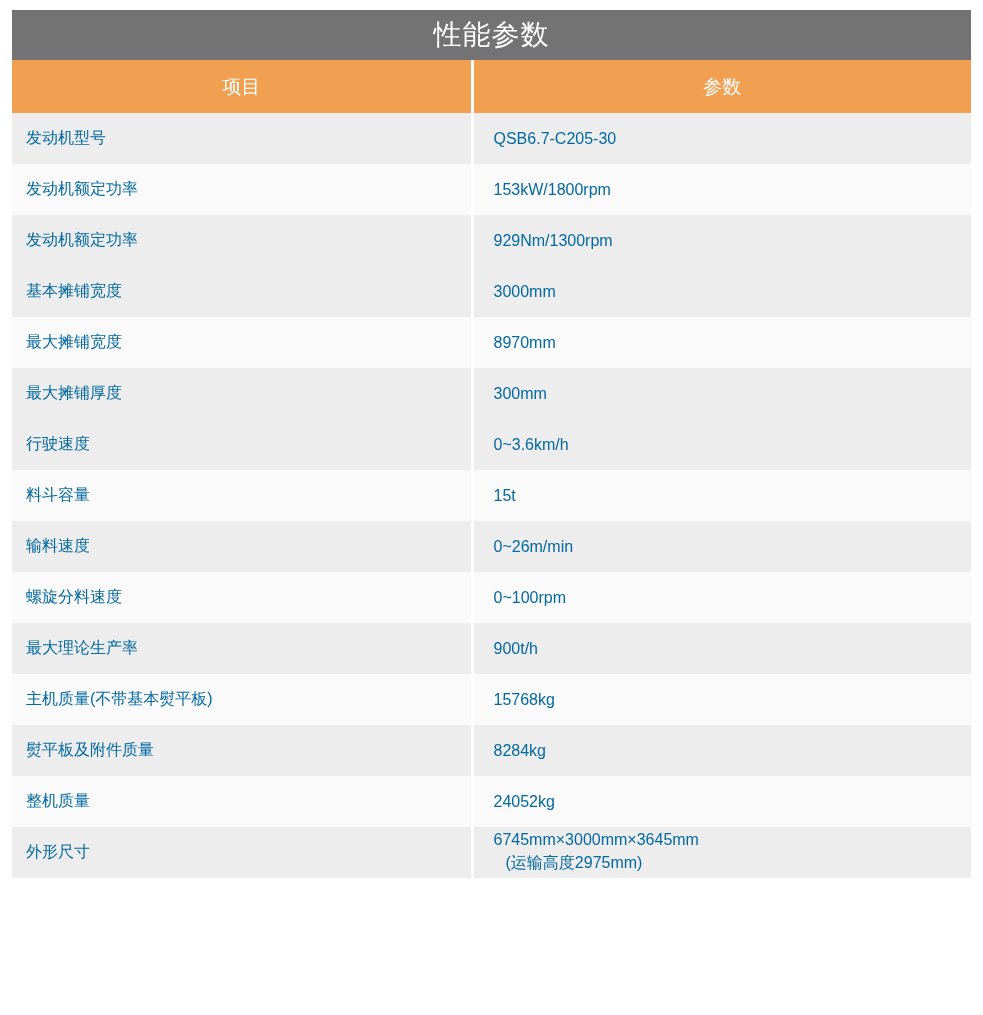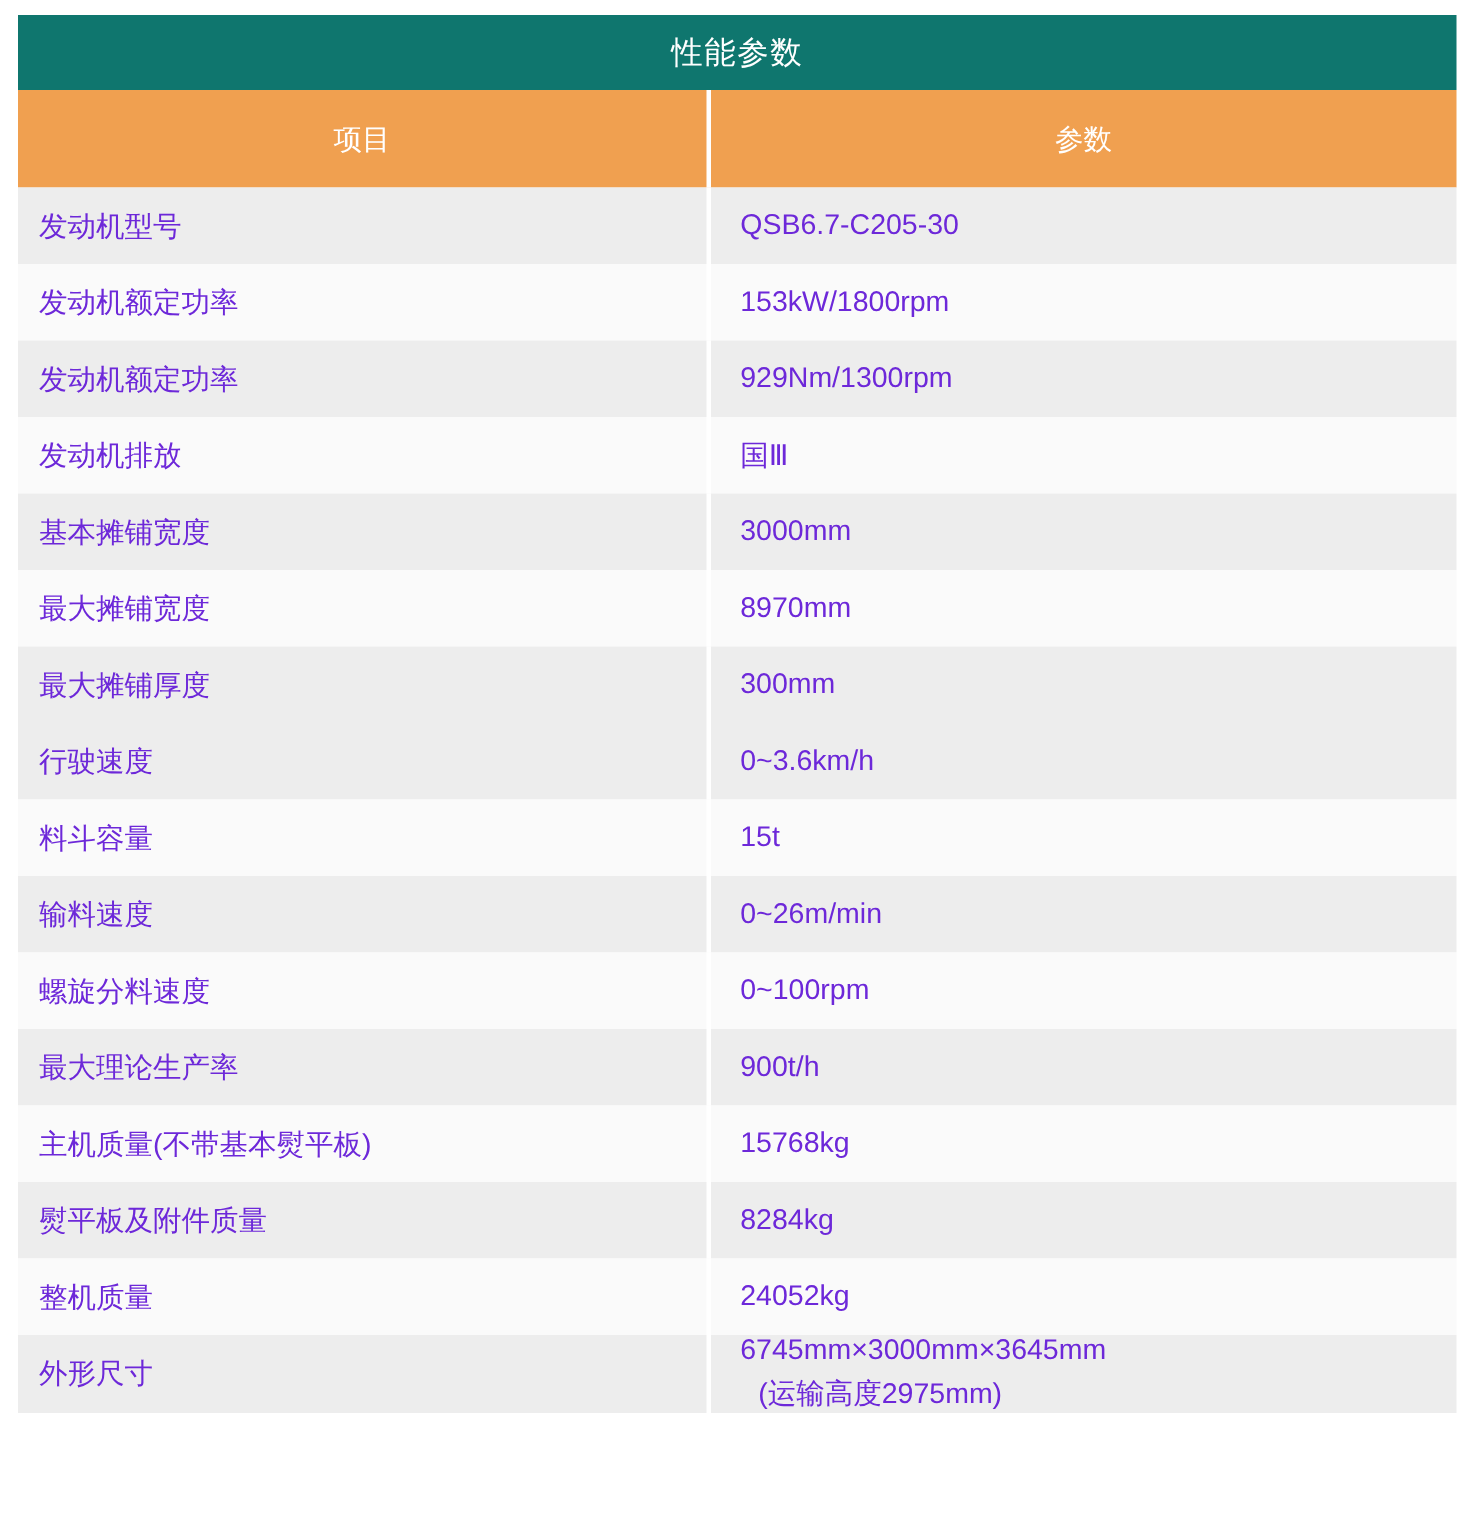--- a/index.html
+++ b/index.html
@@ -16,44 +16,44 @@
   .spec-table {
     width: 959px;
     margin: 10px 12px 0 12px;
     border-collapse: collapse;
     table-layout: fixed;
   }
   .spec-table col.col-item { width: 460px; }
   .spec-table col.col-value { width: 499px; }
 
   .title-row td {
-    background: #0f766e;
+    background: #737373;
     color: #ffffff;
     text-align: center;
-    font-size: 21px;
+    font-size: 28px;
     letter-spacing: 1px;
     height: 50px;
     padding: 0;
     font-weight: normal;
   }
   .header-row td {
     background: #f0a050;
     color: #ffffff;
     text-align: center;
     font-size: 19px;
-    height: 65px;
+    height: 53px;
     padding: 0;
     font-weight: normal;
   }
   .header-row td.hdr-item {
     border-right: 3px solid #ffffff;
   }
   .spec-table tbody tr.data-row td {
-    font-size: 19px;
-    color: #6d28d9;
+    font-size: 16px;
+    color: #0369a1;
     height: 51px;
     padding: 0 0 0 14px;
     vertical-align: middle;
     font-weight: normal;
   }
   .spec-table tbody tr.data-row td.cell-value {
     border-left: 3px solid #ffffff;
     padding-left: 20px;
   }
   tr.shade td { background: #ededed; }
@@ -87,24 +87,20 @@
       <td class="cell-item">发动机型号</td>
       <td class="cell-value">QSB6.7-C205-30</td>
     </tr>
     <tr class="data-row plain">
       <td class="cell-item">发动机额定功率</td>
       <td class="cell-value">153kW/1800rpm</td>
     </tr>
     <tr class="data-row shade">
       <td class="cell-item">发动机额定功率</td>
       <td class="cell-value">929Nm/1300rpm</td>
-    </tr>
-    <tr class="data-row plain">
-      <td class="cell-item">发动机排放</td>
-      <td class="cell-value">国Ⅲ</td>
     </tr>
     <tr class="data-row shade">
       <td class="cell-item">基本摊铺宽度</td>
       <td class="cell-value">3000mm</td>
     </tr>
     <tr class="data-row plain">
       <td class="cell-item">最大摊铺宽度</td>
       <td class="cell-value">8970mm</td>
     </tr>
     <tr class="data-row shade">

